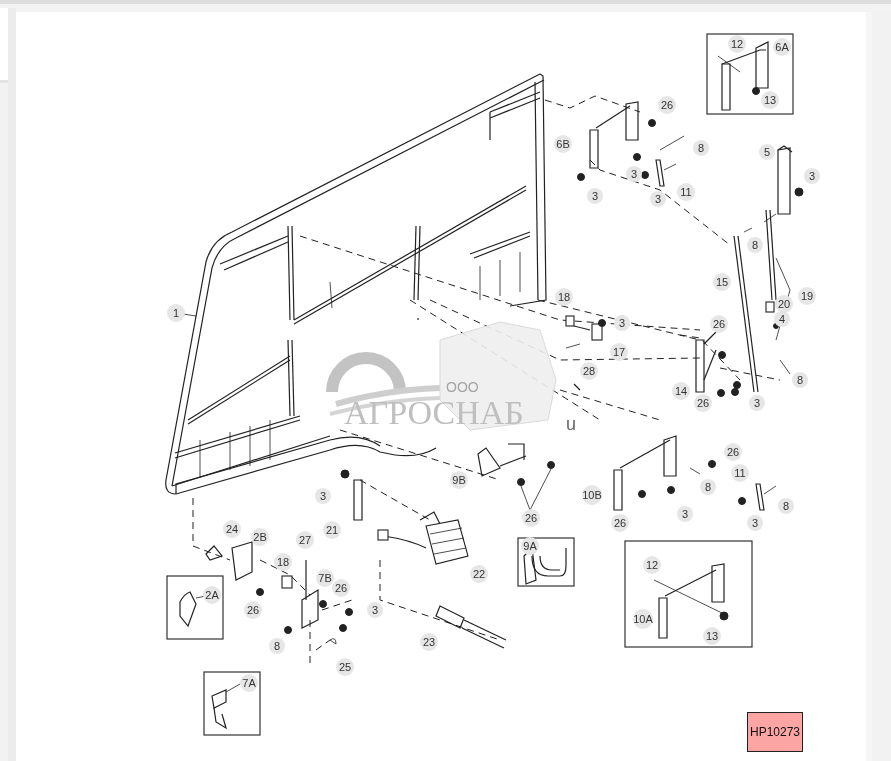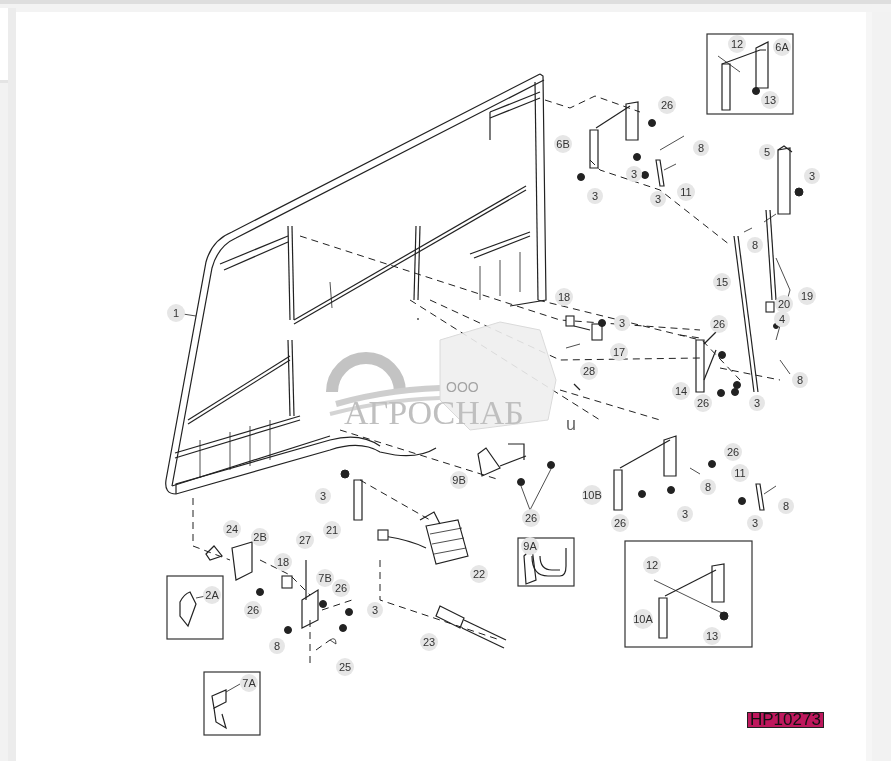--- a/index.html
+++ b/index.html
@@ -23,21 +23,21 @@
   .callout text {
     font-family:"Liberation Sans", sans-serif; font-size:11px; fill:#333;
     text-anchor:middle; dominant-baseline:central;
   }
   .ln { stroke:#222; stroke-width:1.2; fill:none; }
   .thin { stroke:#222; stroke-width:0.8; fill:none; }
   .dash { stroke:#222; stroke-width:1; fill:none; stroke-dasharray:7 5; }
   .part { stroke:#222; stroke-width:1.1; fill:#fff; }
   .nut { fill:#222; stroke:#222; }
   .inset { fill:#fff; stroke:#333; stroke-width:1.2; }
-  .figid-box { position:absolute; left:747px; top:712px; height:14px; border:1px solid #222; padding:0 2px; font-size:17px; line-height:14px; color:#111; background:#be185d; }
+  .figid-box { position:absolute; left:747px; top:712px; height:14px; border:1px solid #222; padding:12px 2px; font-size:12px; line-height:14px; color:#111; background:#fca5a5; }
   .wm-text { font-family:"Liberation Serif", serif; font-size:34px; fill:#b9b9b9; letter-spacing:0px; }
   .wm-ooo { font-family:"Liberation Sans", sans-serif; font-size:14px; fill:#9a9a9a; }
   .wm-u { font-family:"Liberation Sans", sans-serif; font-size:18px; fill:#555; }
 </style>
 </head>
 <body>
 
 <div class="top-strip"></div>
 <div class="top-strip2"></div>
 <div class="left-panel"></div>

